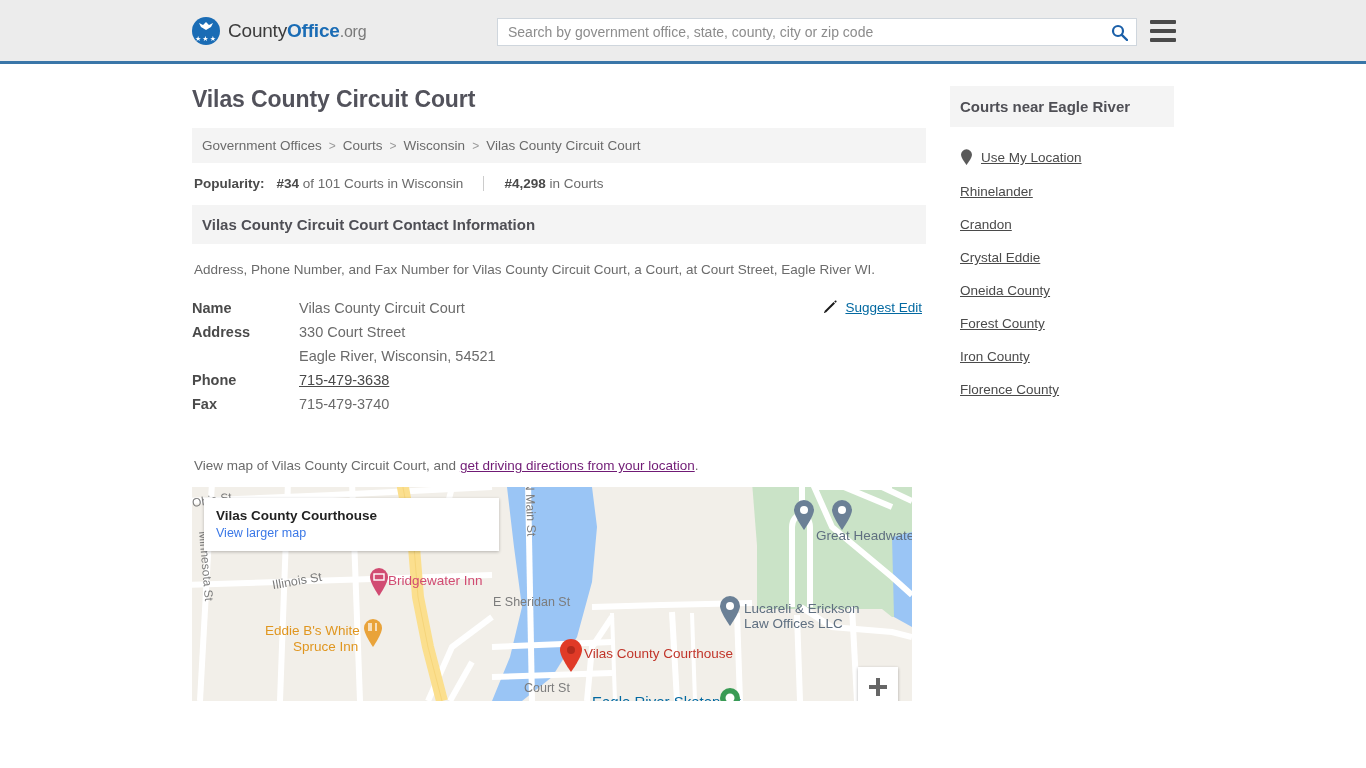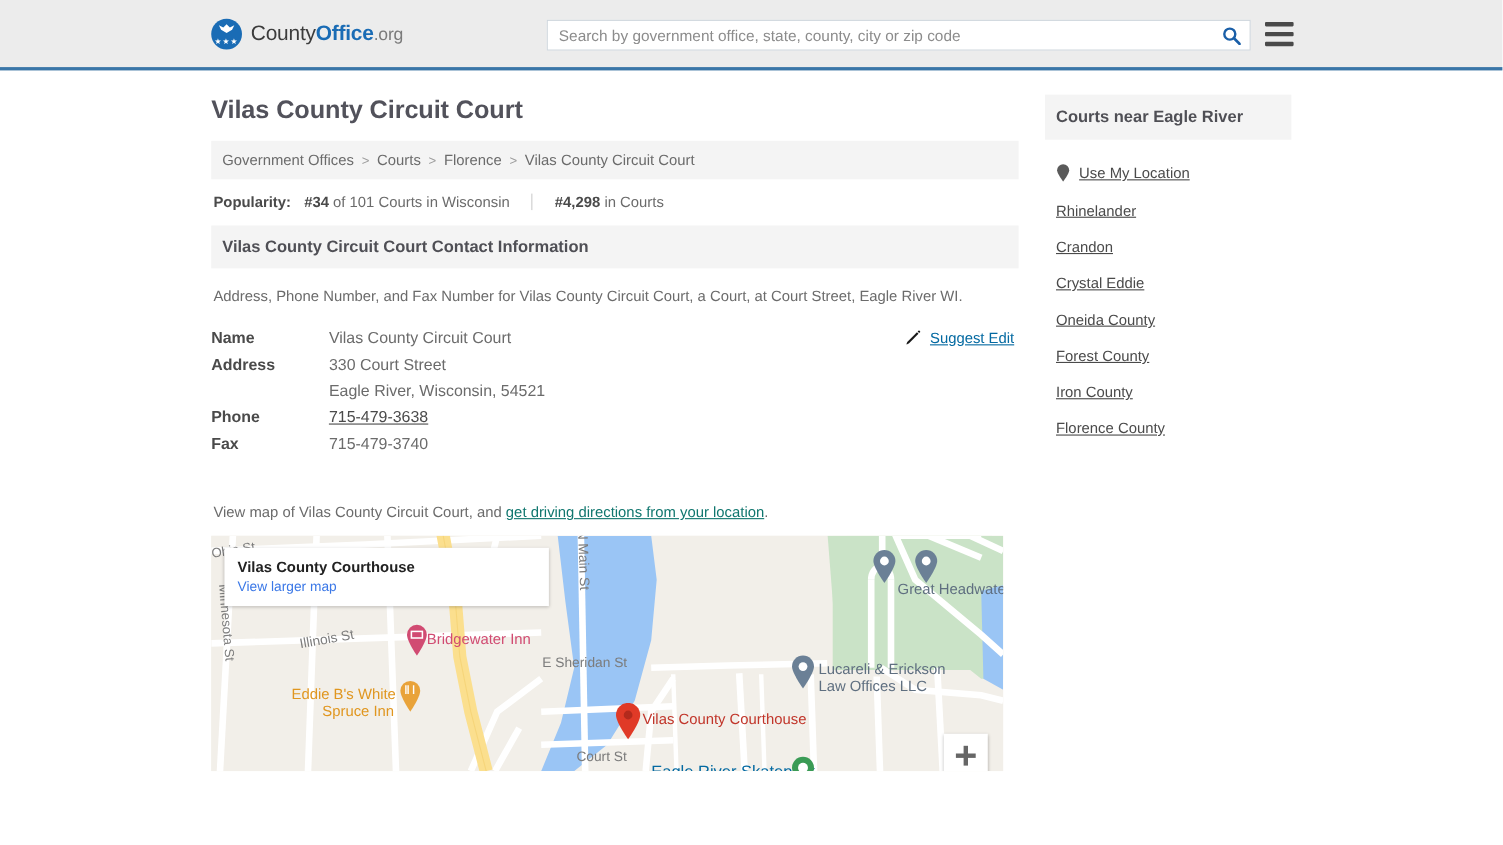--- a/index.html
+++ b/index.html
@@ -212,21 +212,21 @@
     color: #0369a1;
     text-decoration: underline;
   }
 
   .map-block { margin-top: 26px; }
   .map-desc {
     padding: 16px 2px 14px 2px;
     font-size: 13.5px;
     color: #6b6b6b;
   }
-  .map-desc a { color: #0f766e; text-decoration: underline; }
+  .map-desc a { color: #701a75; text-decoration: underline; }
 
   
   .map {
     position: relative;
     width: 720px;
     height: 214px;
     background: #f2efe9;
     overflow: hidden;
   }
   .map svg { position: absolute; top: 0; left: 0; }
@@ -342,21 +342,21 @@
 
     <div class="main-col">
 
       <h1 class="page-title">Vilas County Circuit Court</h1>
 
       <div class="breadcrumb">
         <a>Government Offices</a>
         <span class="sep">&gt;</span>
         <a>Courts</a>
         <span class="sep">&gt;</span>
-        <a>Florence</a>
+        <a>Wisconsin</a>
         <span class="sep">&gt;</span>
         <a>Vilas County Circuit Court</a>
       </div>
 
       <div class="popularity">
         <span class="lbl">Popularity:</span>
         <span class="rank">#34</span>&nbsp;<span>of 101 Courts in Wisconsin</span>
         <span class="divider"></span>
         <span class="rank">#4,298</span>&nbsp;<span>in Courts</span>
       </div>

